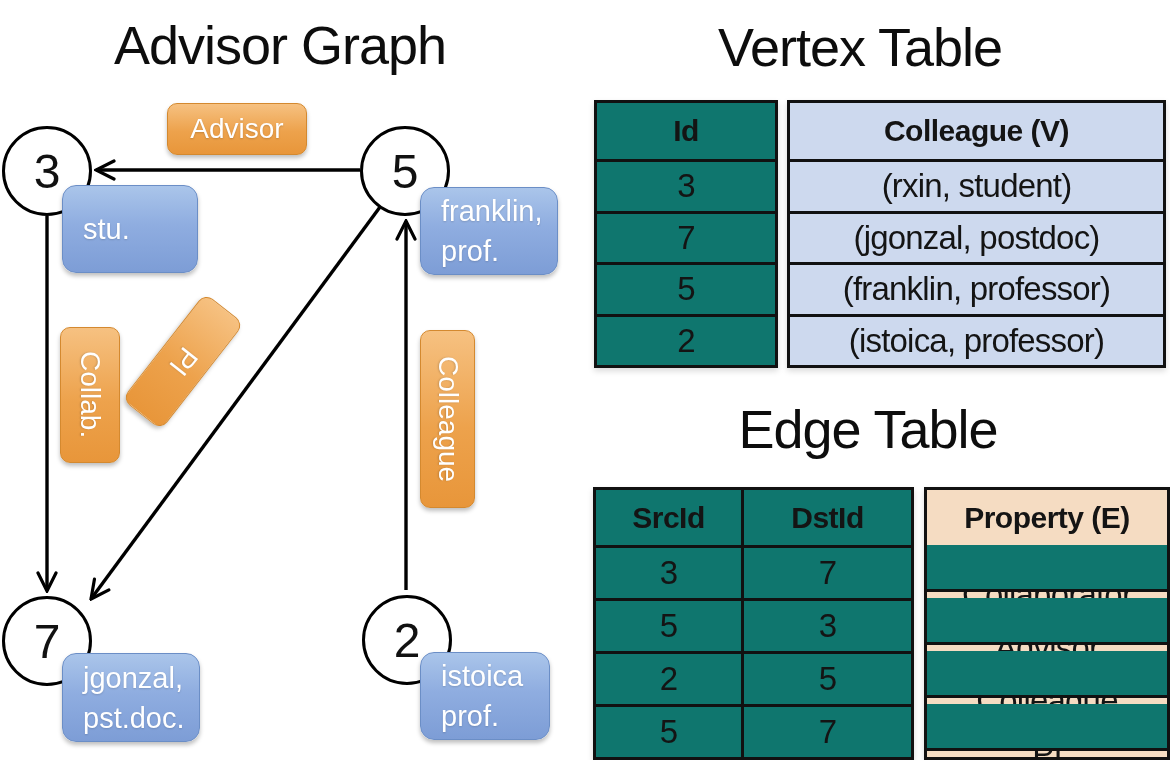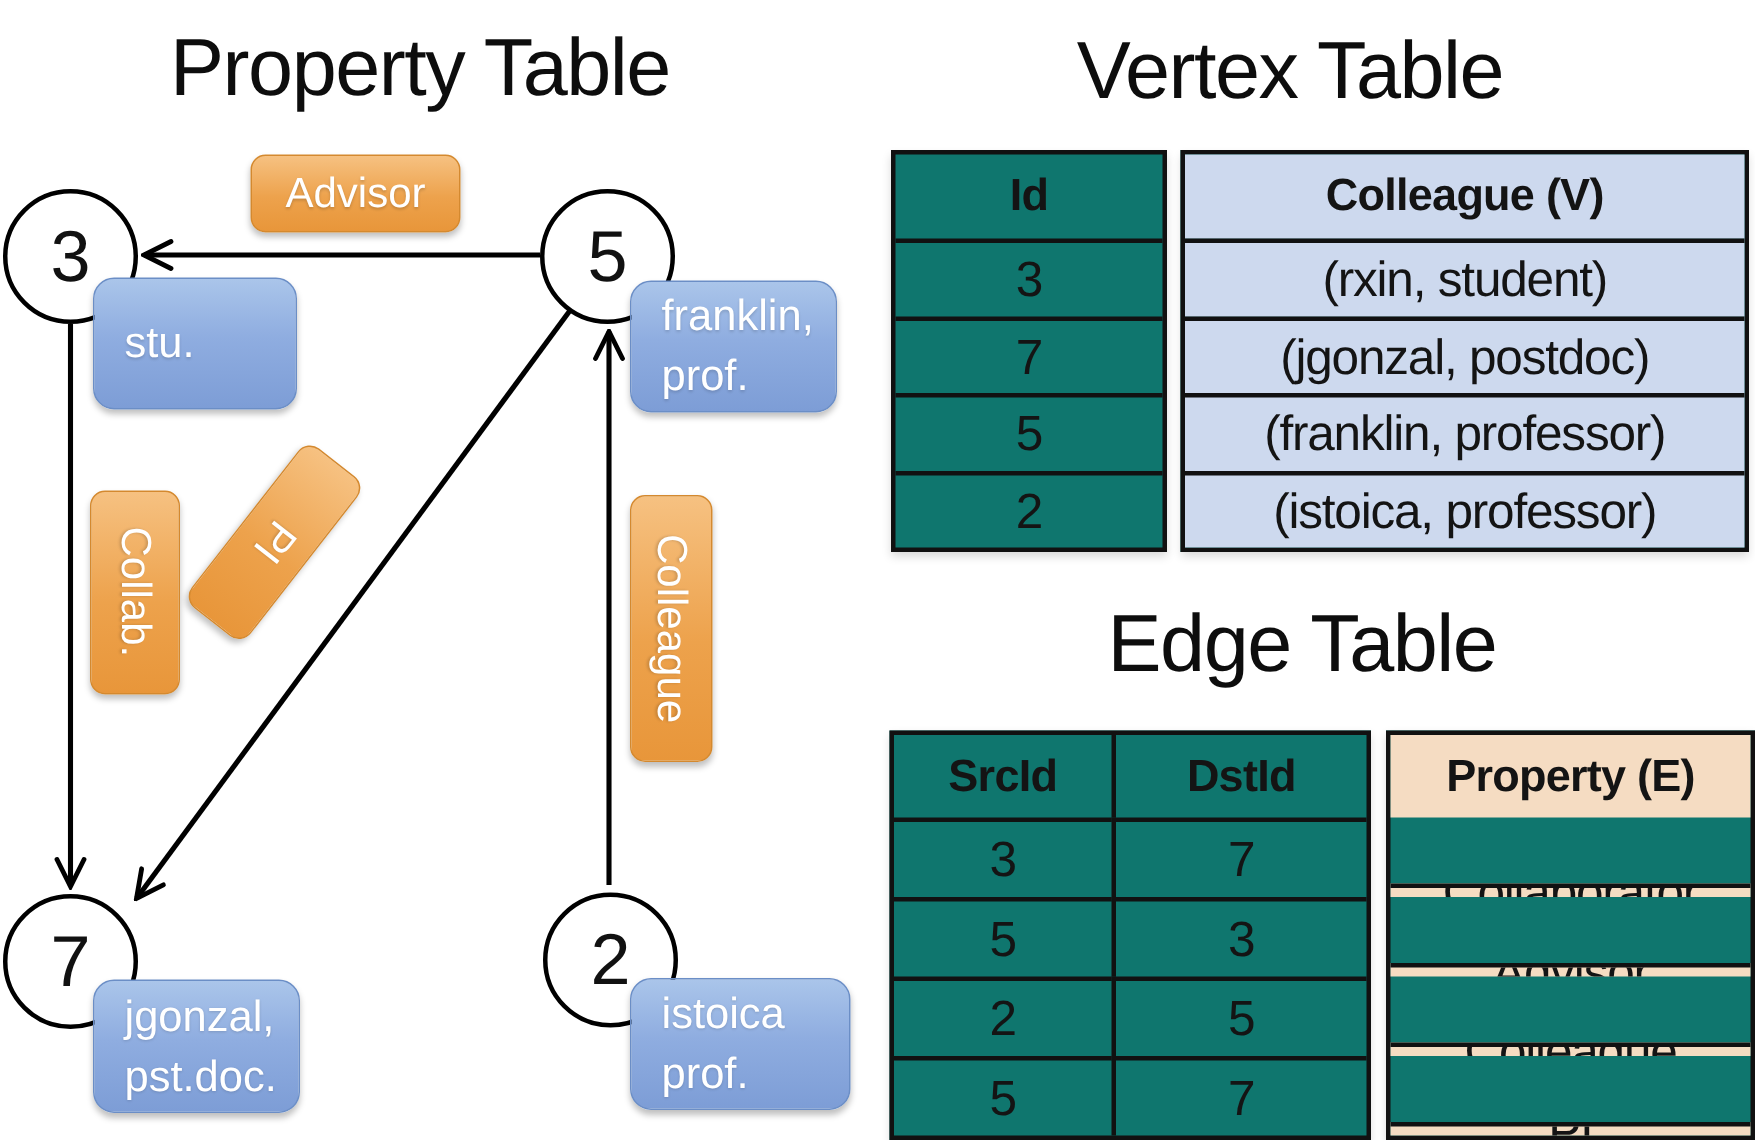--- a/index.html
+++ b/index.html
@@ -62,21 +62,21 @@
     border:1.5px solid #6b8ec6; border-radius:14px;
     box-shadow:0 3px 4px rgba(0,0,0,0.25);
     color:#ffffff; font-size:29px; line-height:40px;
     display:flex; flex-direction:column; justify-content:center;
     padding-left:20px;
     text-shadow:0 1px 2px rgba(0,0,0,0.15);
   }
   .rxin     { left:62px;  top:185px; width:136px; height:88px; }
   .franklin { left:420px; top:187px; width:138px; height:88px; }
   .jgonzal  { left:62px;  top:653px; width:138px; height:89px; }
-  .istoica  { left:420px; top:652px; width:147px; height:88px; }
+  .istoica  { left:420px; top:652px; width:130px; height:88px; }
 
   
   .tbl {
     position:absolute; display:grid;
     border:3px solid #111; background:#0f766e;
     box-shadow:0 3px 6px rgba(0,0,0,0.15);
   }
   .tbl > div {
     display:flex; align-items:center; justify-content:center;
     white-space:nowrap; overflow:hidden;
@@ -96,21 +96,21 @@
              grid-template-columns:145px 170px;
              grid-template-rows:55px repeat(4,1fr); }
   .et-prop { left:924px; top:487px; width:246px; height:273px;
              grid-template-rows:55px repeat(4,1fr);gap:44px; }
 </style>
 </head>
 <body>
 
 <div class="canvas">
 
-  <div class="title t-graph">Property Table</div>
+  <div class="title t-graph">Advisor Graph</div>
   <div class="title t-vertex">Vertex Table</div>
   <div class="title t-edge">Edge Table</div>
 
   <svg class="edges" width="580" height="760" viewBox="0 0 580 760">
     <defs>
       <marker id="arrowV" viewBox="0 0 24 24" refX="22" refY="12" markerWidth="24" markerHeight="24" markerUnits="userSpaceOnUse" orient="auto">
         <path d="M4,3 L22,12 L4,21" fill="none" stroke="#000" stroke-width="3.2" stroke-linecap="round"></path>
       </marker>
     </defs>
     <line x1="360" y1="170" x2="96" y2="170" marker-end="url(#arrowV)"></line>

